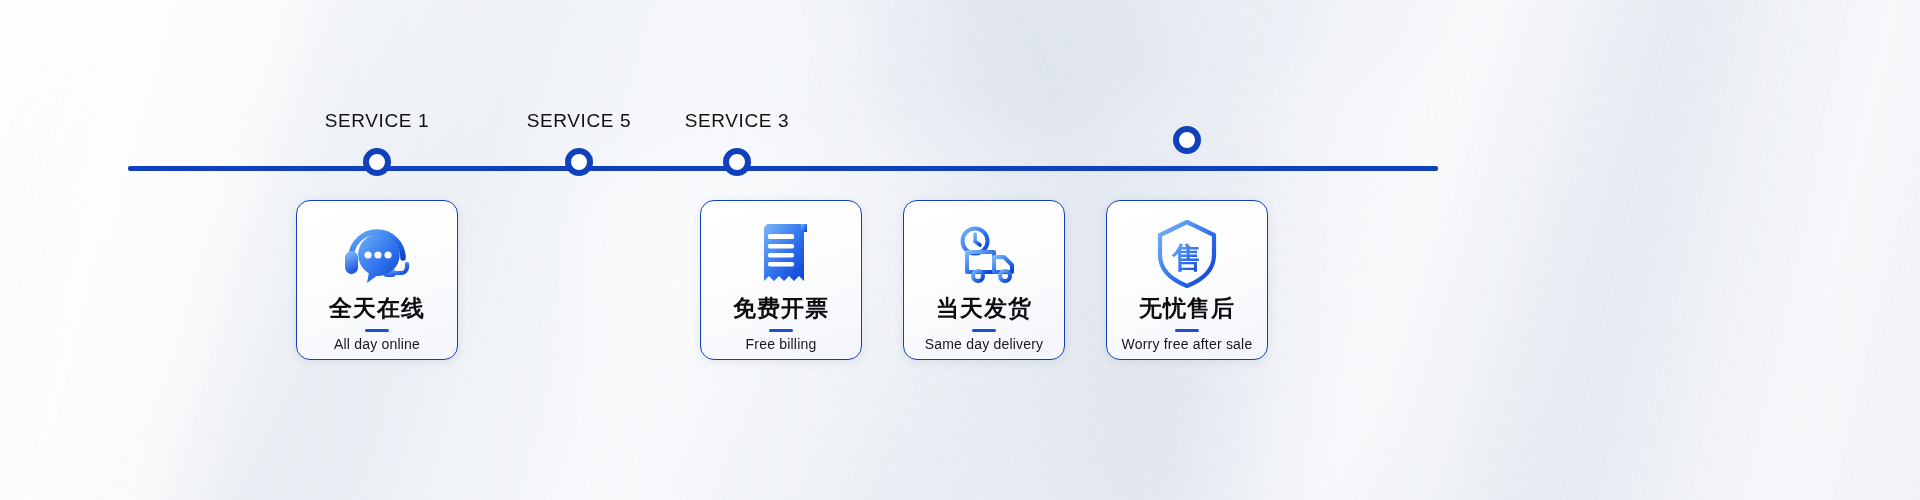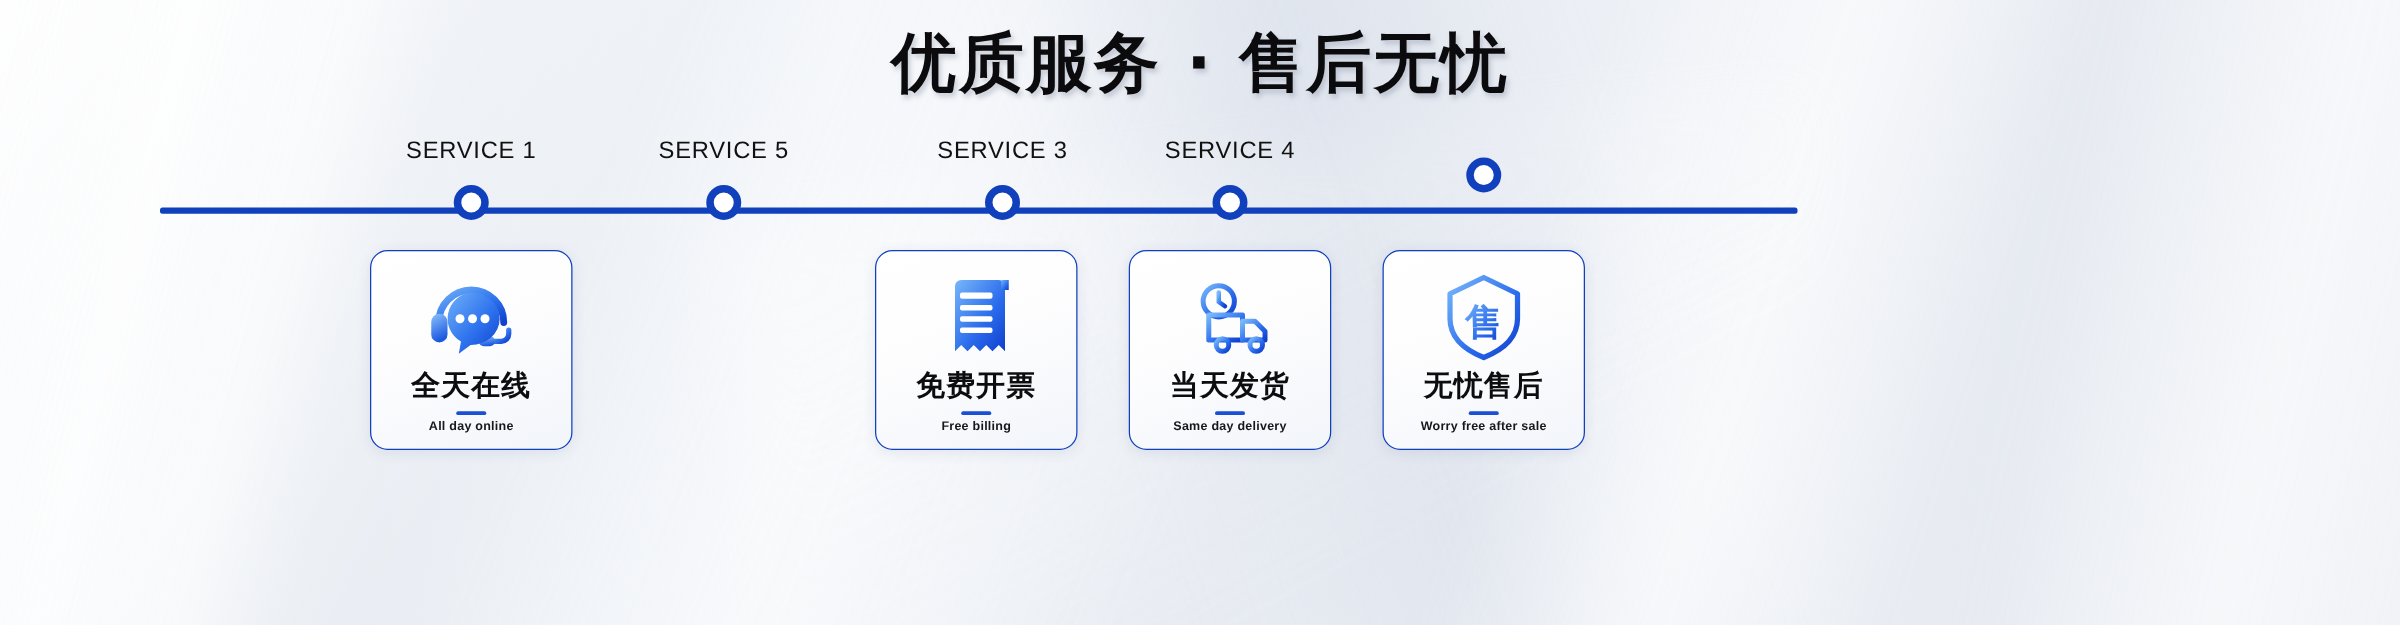--- a/index.html
+++ b/index.html
@@ -77,56 +77,51 @@
     box-shadow: 0 2px 10px rgba(60,80,130,.10);
     display: flex; flex-direction: column; align-items: center;
   }
   .card-icon { height: 74px; margin-top: 16px; display:flex; align-items:center; justify-content:center; }
   .card-title {
     font-size: 23px; font-weight: 700; color: #0d0d10; letter-spacing: 1px;
     font-family: "DejaVu Sans","Liberation Sans", sans-serif; margin-top: 2px;
   }
   .card-rule { width: 24px; height: 2.5px; background: #1a4fd6; margin: 5px 0 4px; border-radius: 2px; }
   .card-sub {
-    font-size: 10px; color: #16181c; font-weight: 700; letter-spacing: .2px;
+    font-size: 14px; color: #16181c; font-weight: 400; letter-spacing: .2px;
     font-family: "Liberation Sans", sans-serif; white-space: nowrap;
   }
 </style>
 </head>
 <body>
 
 <div id="banner">
 
   <div class="streak s1"></div>
   <div class="streak s2"></div>
   <div class="streak s3"></div>
   <div class="streak s4"></div>
   <div class="streak s5"></div>
   <div class="streak s6"></div>
   <div class="streak s7"></div>
 
-  <div id="title">优质服务 · 售后无忧</div>
 
   <div id="timeline">
     <div id="timeline-line"></div>
 
     <div class="tl-node" style="left:377px">
       <div class="tl-label">SERVICE 1</div>
       <div class="tl-dot"></div>
     </div>
     <div class="tl-node" style="left:579px">
       <div class="tl-label">SERVICE 5</div>
       <div class="tl-dot"></div>
     </div>
-    <div class="tl-node" style="left:802px">
+    <div class="tl-node" style="left:737px">
       <div class="tl-label">SERVICE 3</div>
-      <div class="tl-dot"></div>
-    </div>
-    <div class="tl-node" style="left:984px">
-      <div class="tl-label">SERVICE 4</div>
       <div class="tl-dot"></div>
     </div>
     <div class="tl-node" style="left:1187px">
       <div class="tl-dot"></div>
     </div>
   </div>
 
   <div id="cards">
 
     <div class="card" style="left:296px">

